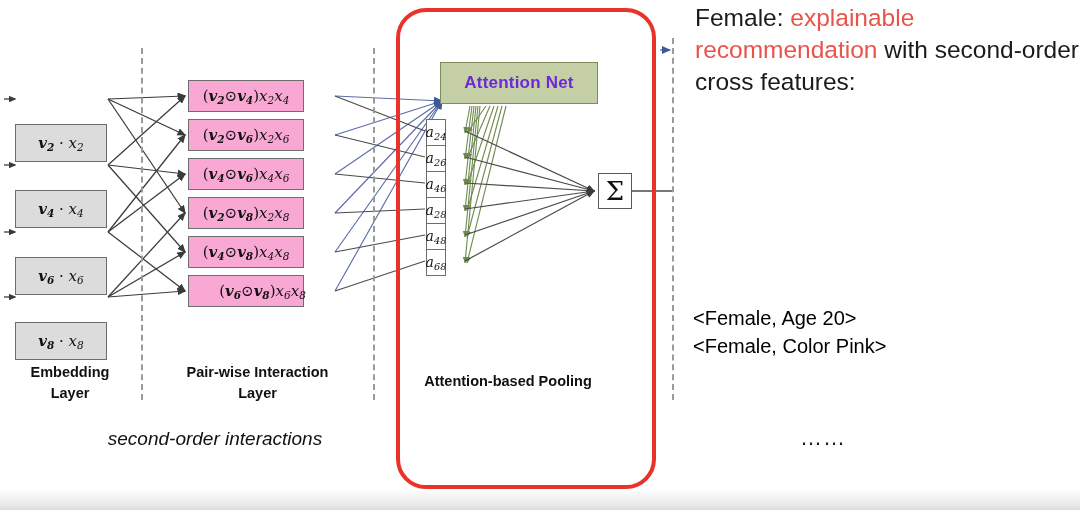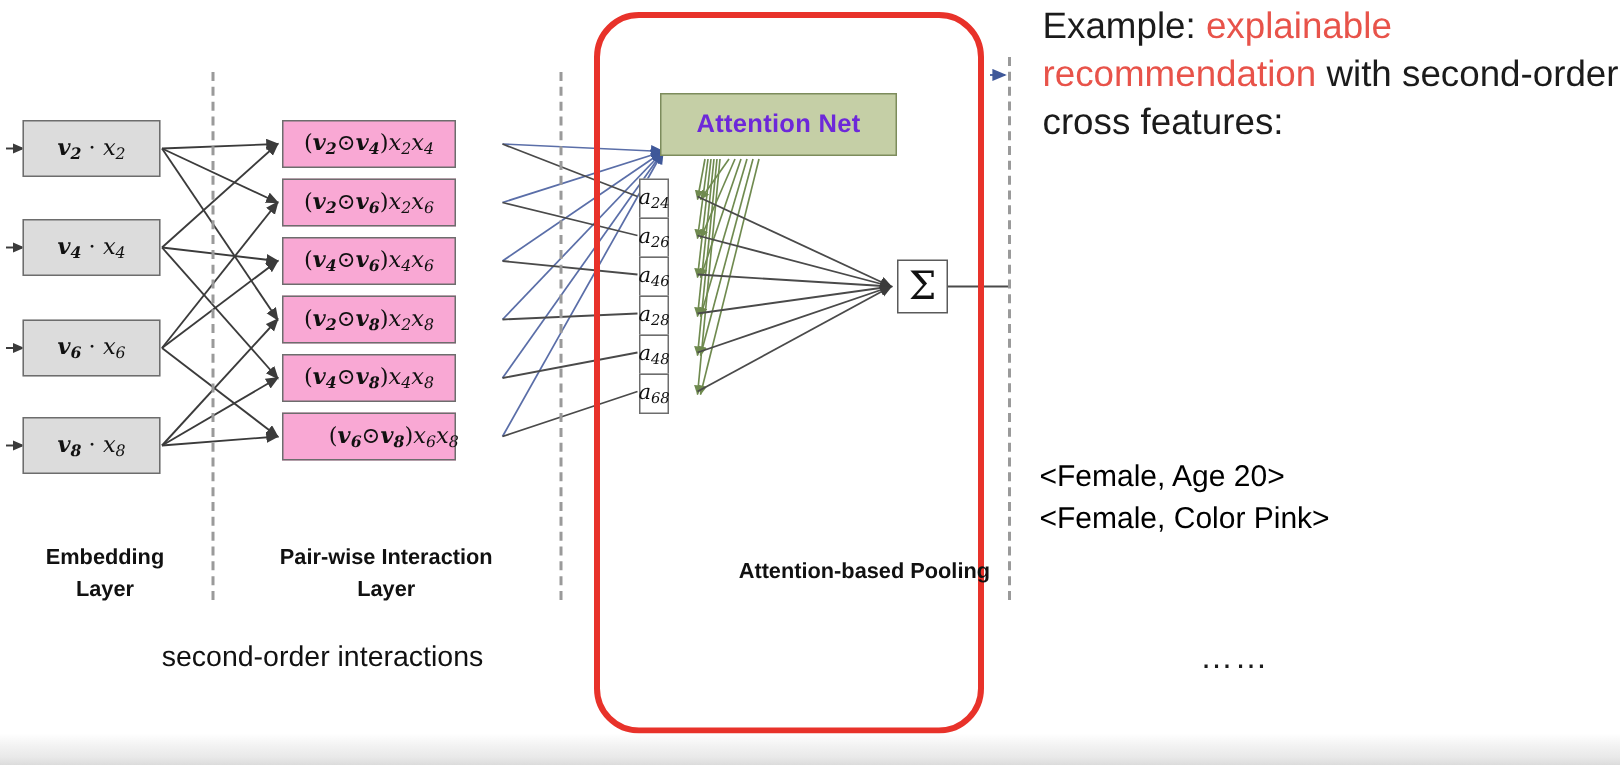--- a/index.html
+++ b/index.html
@@ -19,21 +19,21 @@
     box-sizing:border-box;
     display:flex;align-items:center;justify-content:center;
     text-align:center;
     z-index:4;
   }
   .emb-box{
     background:#dcdcdc;
     border:1.6px solid #6d6d6d;
     width:92px;height:38px;
     font-family:"DejaVu Serif", serif;
-    font-size:15px;color:#111;
+    font-size:15px;color:#111;margin-top:44px;
   }
   .pair-box{
     background:#f9a8d4;
     border:1.6px solid #6d6d6d;
     width:116px;height:32px;
     font-family:"DejaVu Serif", serif;
     font-size:15px;color:#111;
   }
   .att-box{
     background:#ffffff;
@@ -85,21 +85,21 @@
   .layer-label{
     position:absolute;
     font-weight:bold;font-size:14.5px;color:#111;
     text-align:center;line-height:1.45;
     z-index:5;
   }
   #second-order{
     position:absolute;
     left:40px;top:428px;width:350px;
     text-align:center;
-    font-size:19px;color:#111;
+    font-style:italic;font-size:19px;color:#111;
     z-index:5;
   }
 
   
   #right-panel{
     position:absolute;left:690px;top:0;width:390px;height:510px;
     z-index:5;
   }
   #headline{
     position:absolute;left:5px;top:2px;width:385px;
@@ -283,30 +283,30 @@
   </div>
 
   <div class="layer-label" style="left:6px;top:362px;width:128px;">
     <div>Embedding</div>
     <div>Layer</div>
   </div>
   <div class="layer-label" style="left:150px;top:362px;width:215px;text-align:center;">
     <div>Pair-wise Interaction</div>
     <div>Layer</div>
   </div>
-  <div class="layer-label" style="left:412px;top:371px;width:248px;text-align:right;">
+  <div class="layer-label" style="left:384px;top:371px;width:248px;">
     <div>Attention-based Pooling</div>
   </div>
 
   <div id="second-order">second-order interactions</div>
 
   <div id="right-panel">
 
     <div id="headline">
-      <span>Example: </span><span class="accent">explainable recommendation</span><span> with second-order cross features:</span>
+      <span>Female: </span><span class="accent">explainable recommendation</span><span> with second-order cross features:</span>
     </div>
 
     <div id="cross-list">
       <div>&lt;Female, Age 20&gt;</div>
       <div>&lt;Female, Color Pink&gt;</div>
     </div>
     <div id="ellipsis">……</div>
   </div>
 
   <div id="slide-edge"></div>

